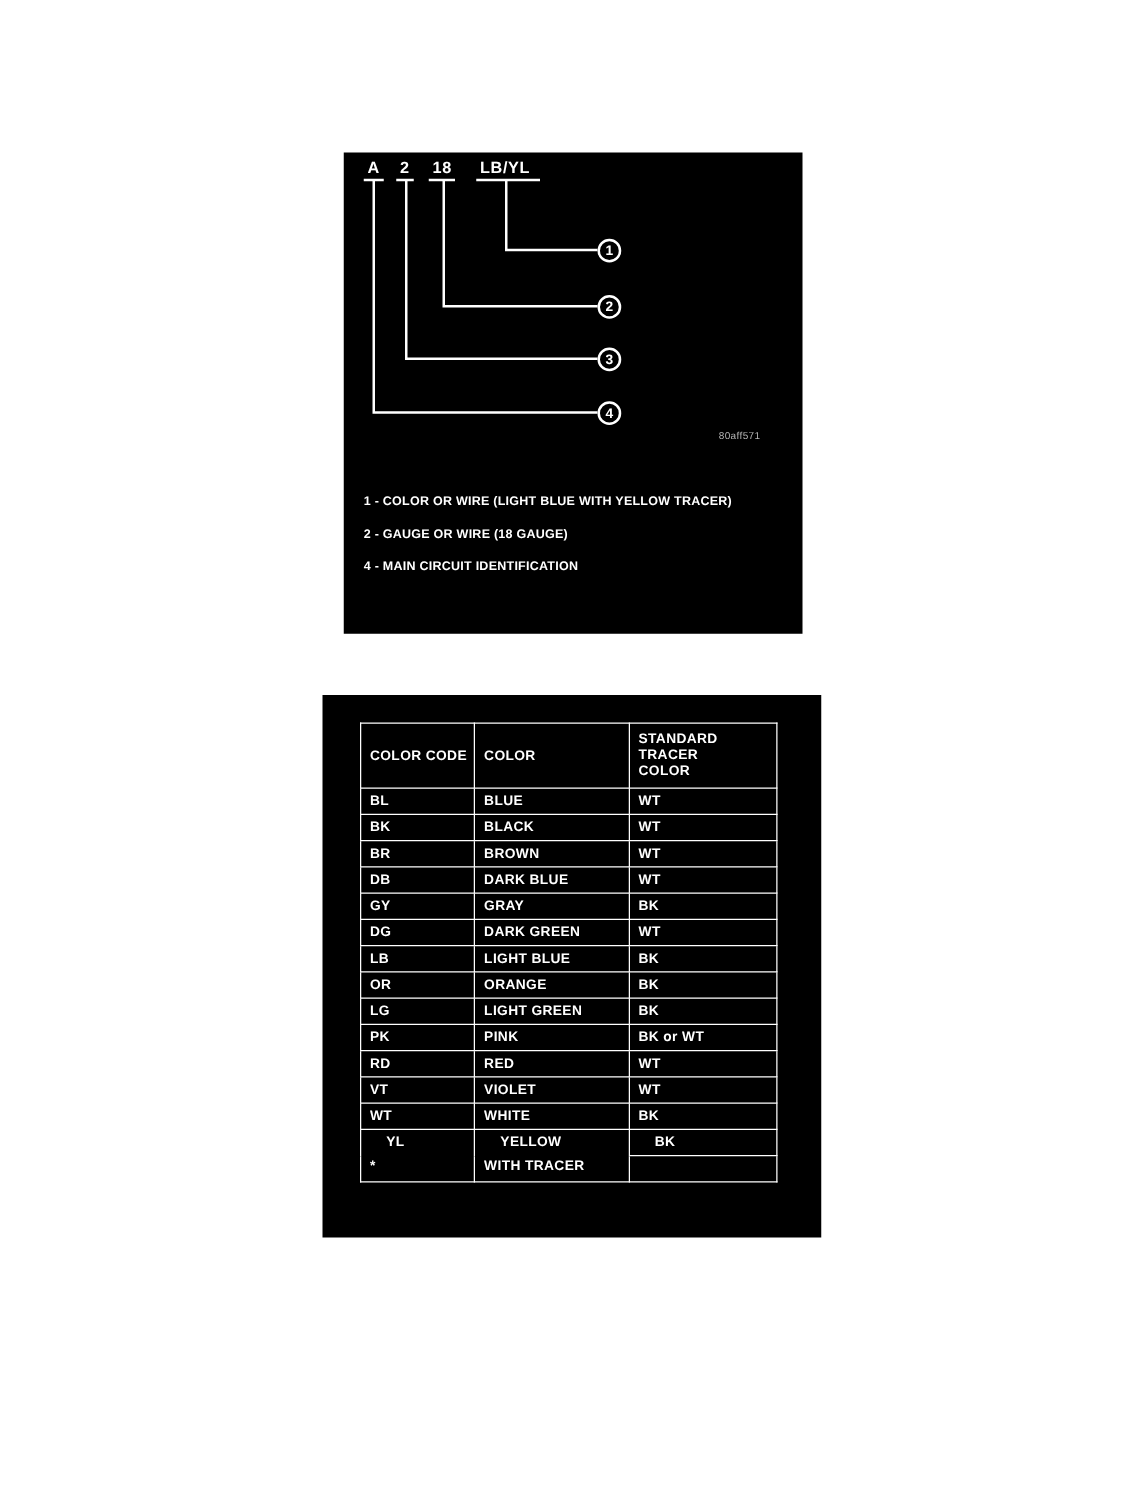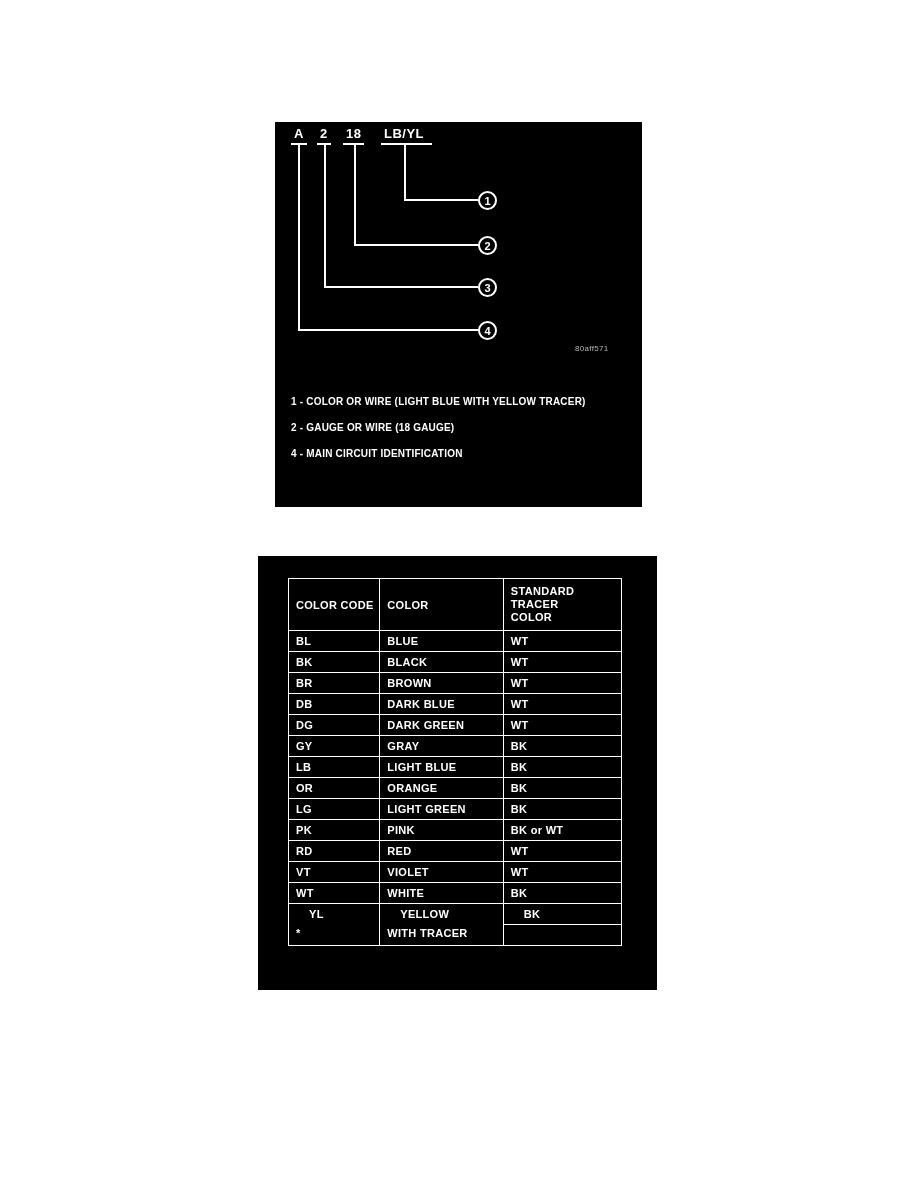--- a/index.html
+++ b/index.html
@@ -164,28 +164,28 @@
             <td class="col-code">BR</td>
             <td class="col-color">BROWN</td>
             <td class="col-tracer">WT</td>
           </tr>
           <tr>
             <td class="col-code">DB</td>
             <td class="col-color">DARK BLUE</td>
             <td class="col-tracer">WT</td>
           </tr>
           <tr>
+            <td class="col-code">GY</td>
+            <td class="col-color">GRAY</td>
+            <td class="col-tracer">BK</td>
+          </tr>
+          <tr>
             <td class="col-code">DG</td>
             <td class="col-color">DARK GREEN</td>
             <td class="col-tracer">WT</td>
-          </tr>
-          <tr>
-            <td class="col-code">GY</td>
-            <td class="col-color">GRAY</td>
-            <td class="col-tracer">BK</td>
           </tr>
           <tr>
             <td class="col-code">LB</td>
             <td class="col-color">LIGHT BLUE</td>
             <td class="col-tracer">BK</td>
           </tr>
           <tr>
             <td class="col-code">OR</td>
             <td class="col-color">ORANGE</td>
             <td class="col-tracer">BK</td>

